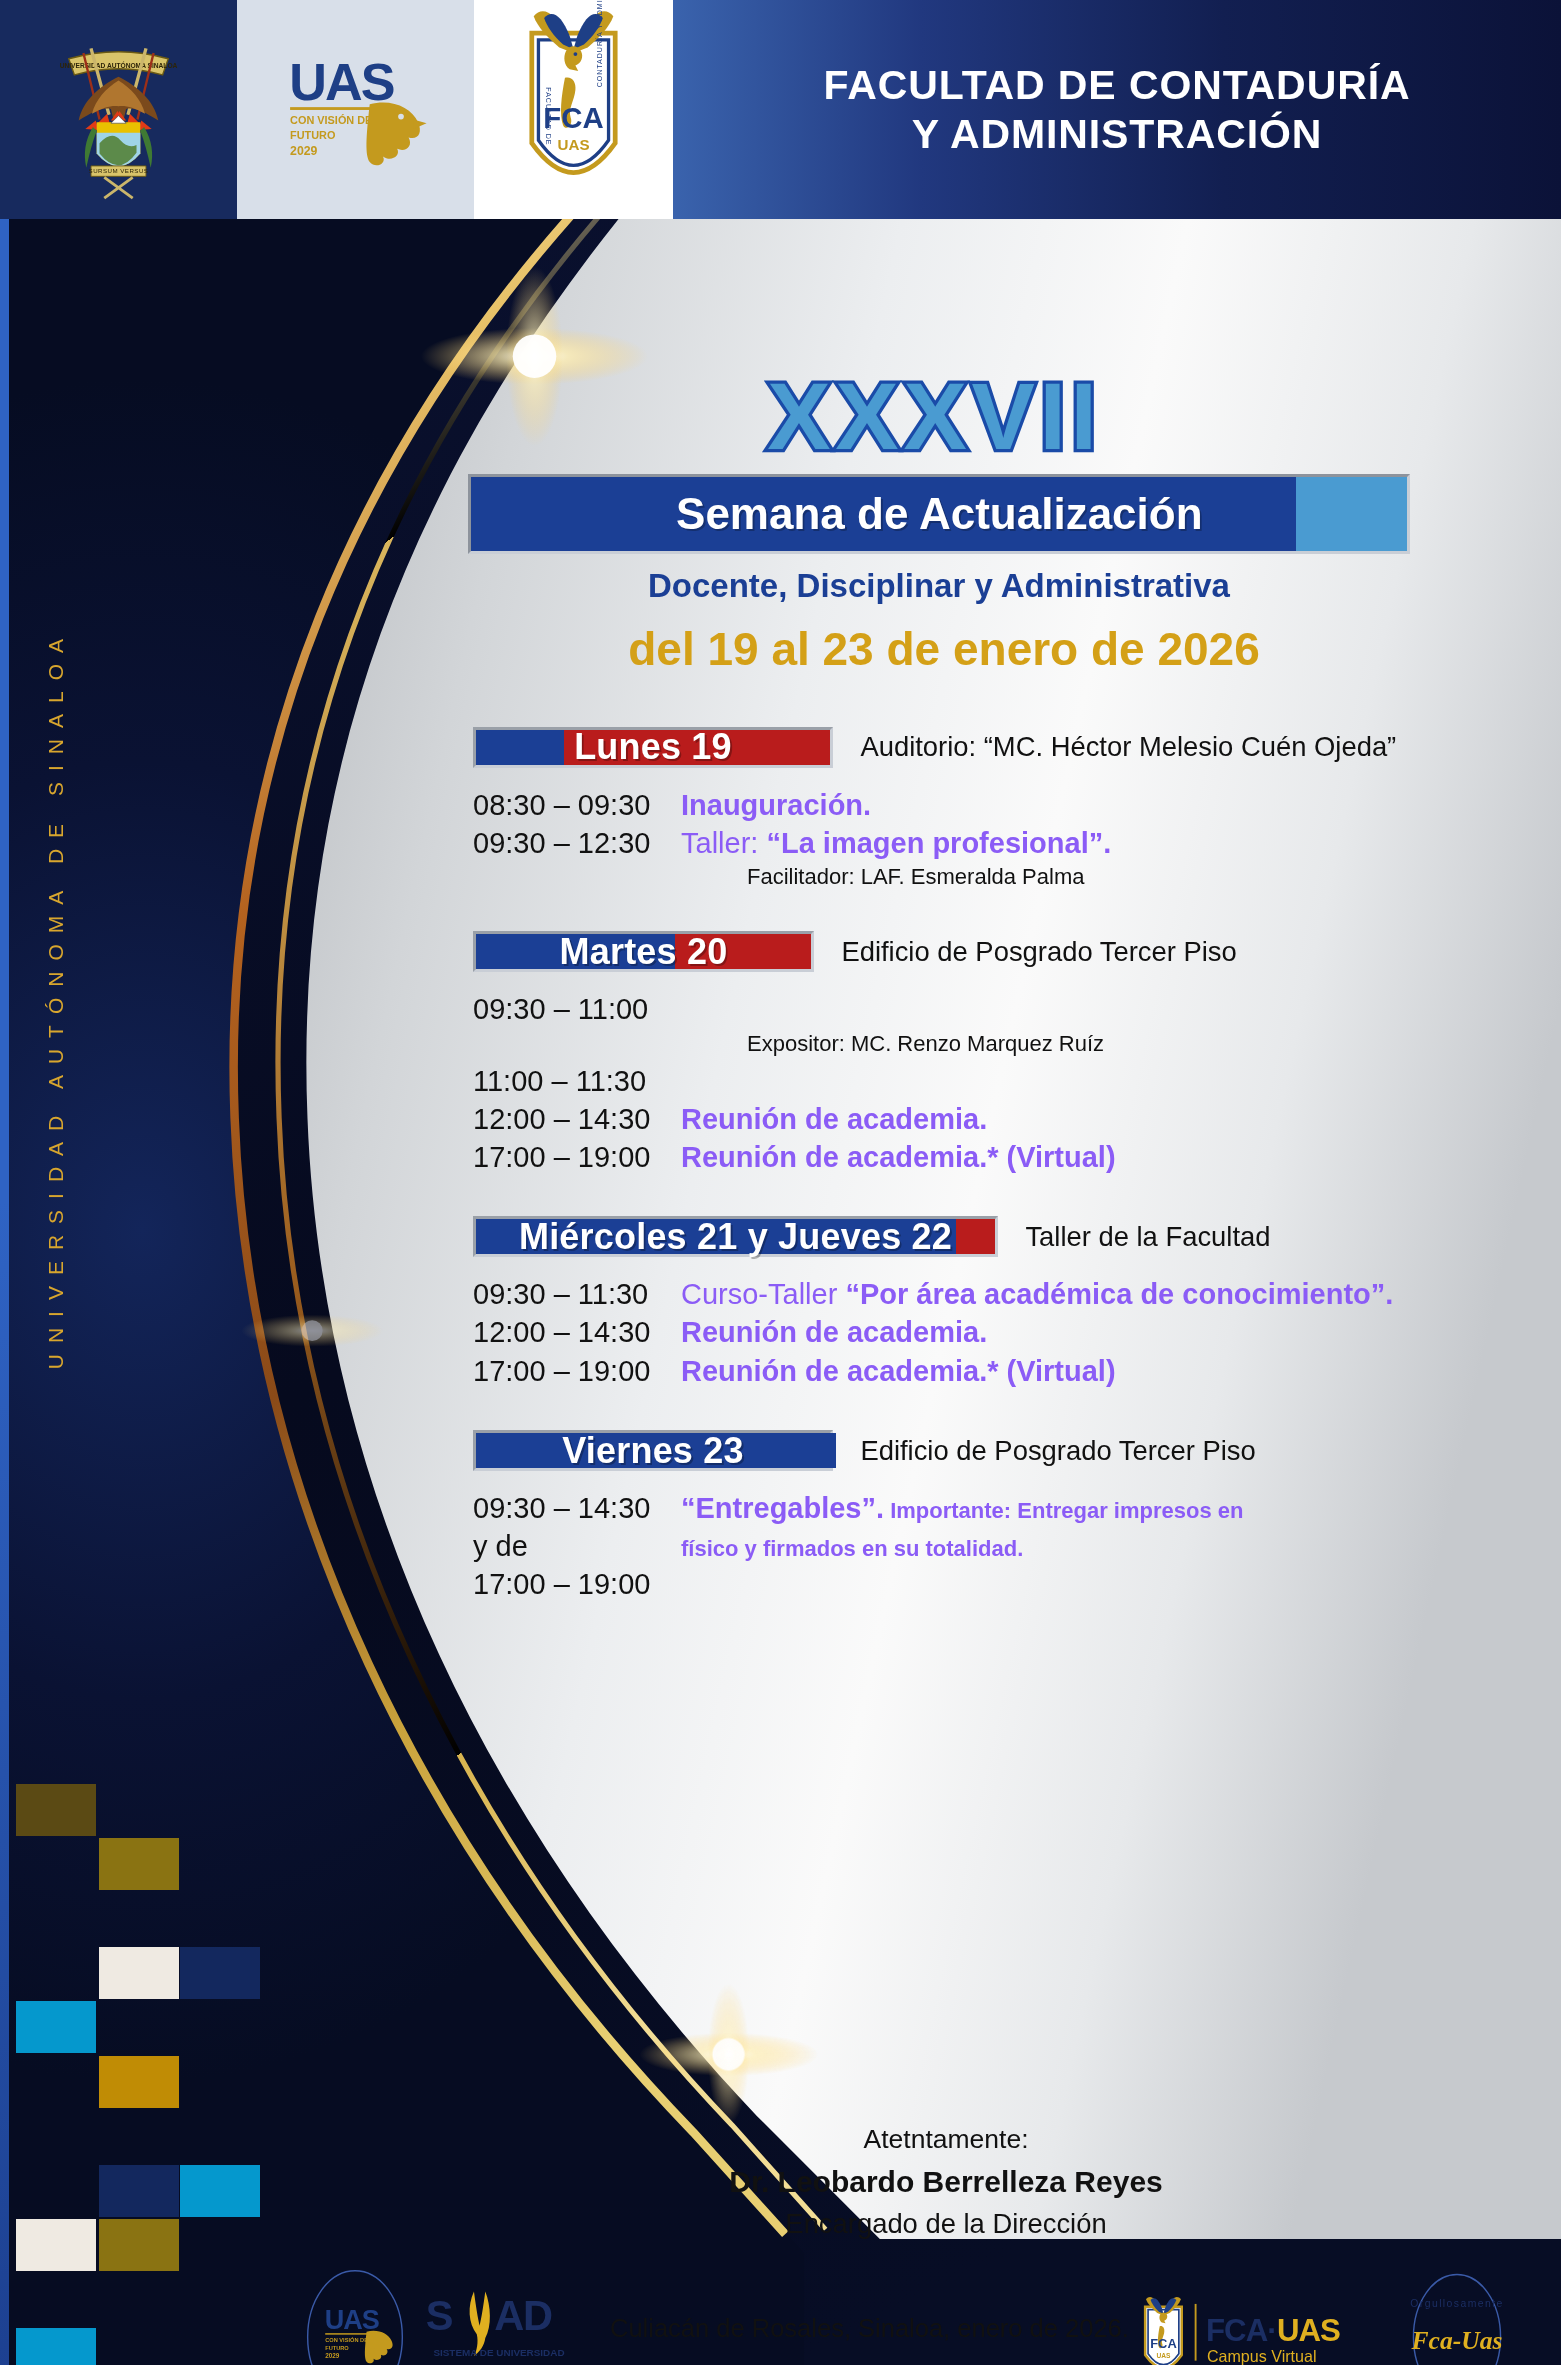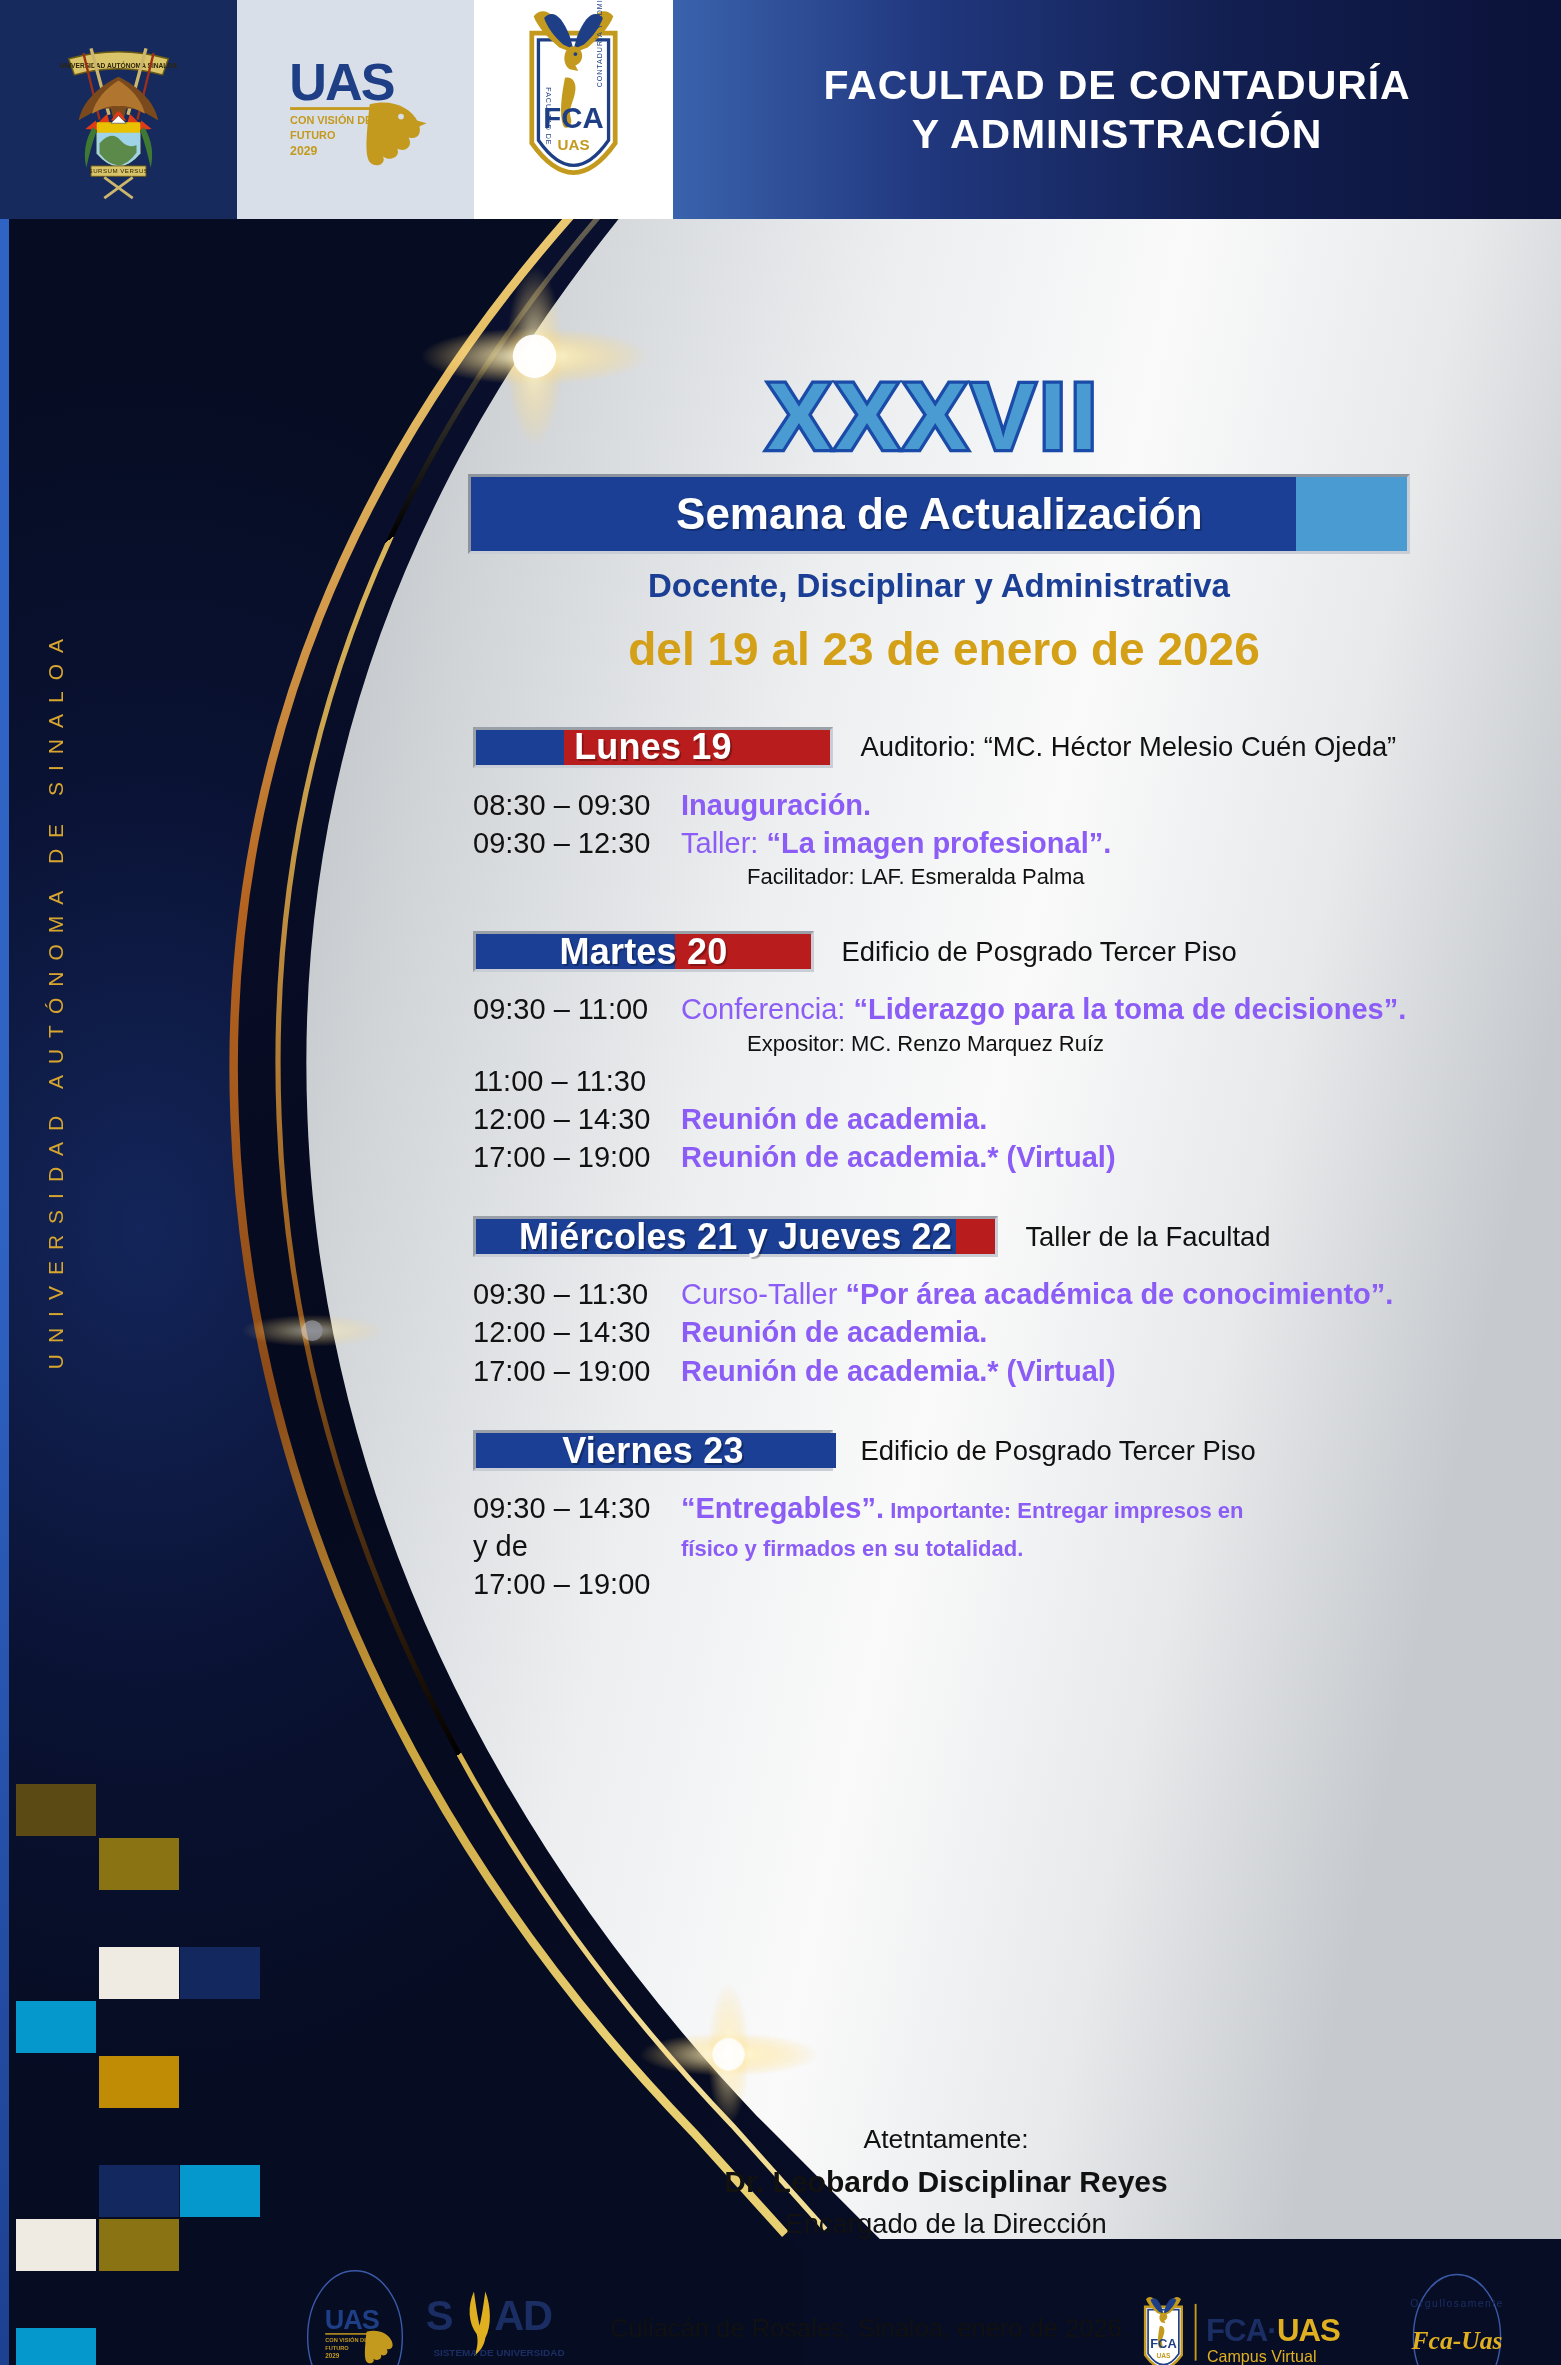--- a/index.html
+++ b/index.html
@@ -337,21 +337,20 @@
           <div class="dayrow">
             <div class="badge" style="width: 341px;">
               <div class="darkseg" style="width: 199px;"></div>
               <div class="bt">Martes 20</div>
             </div>
             <div class="venue">Edificio de Posgrado Tercer Piso</div>
           </div>
           <div class="items">
             <div class="item">
               <div class="tm">09:30 – 11:00</div>
-              <div class="desc"><span>Conferencia: </span><b>“Liderazgo para la toma de decisiones”.</b></div>
             </div>
             <div class="sub-note">Expositor: MC. Renzo Marquez Ruíz</div>
             <div class="item">
               <div class="tm">11:00 – 11:30</div>
             </div>
             <div class="item">
               <div class="tm">12:00 – 14:30</div>
               <div class="desc"><b>Reunión de academia.</b></div>
             </div>
             <div class="item">
@@ -404,21 +403,21 @@
               <div class="tm">17:00 – 19:00</div>
               <div class="desc"></div>
             </div>
           </div>
         </div>
       </div>
   </div>
 
   <div class="footer">
     <div class="f1">Atetntamente:</div>
-    <div class="f2">Dr. Leobardo Disciplinar Reyes</div>
+    <div class="f2">Dr. Leobardo Berrelleza Reyes</div>
     <div class="f3">Encargado de la Dirección</div>
   </div>
 
   <div class="city">Culiacán de Rosales, Sinaloa, enero de 2026.</div>
 
   <div class="blogo" style="left:284px;top:2266px;">
     <svg width="142" height="142" viewBox="0 0 300 300">
       <ellipse cx="150" cy="150" rx="100" ry="140" fill="none" stroke="#3a5aa8" stroke-width="3"></ellipse>
       <g transform="translate(86,92) scale(0.52)">
         <text x="0" y="80" font-size="110" font-weight="bold" fill="#1e3f86" font-family="Liberation Sans, sans-serif" letter-spacing="-4">UAS</text>

